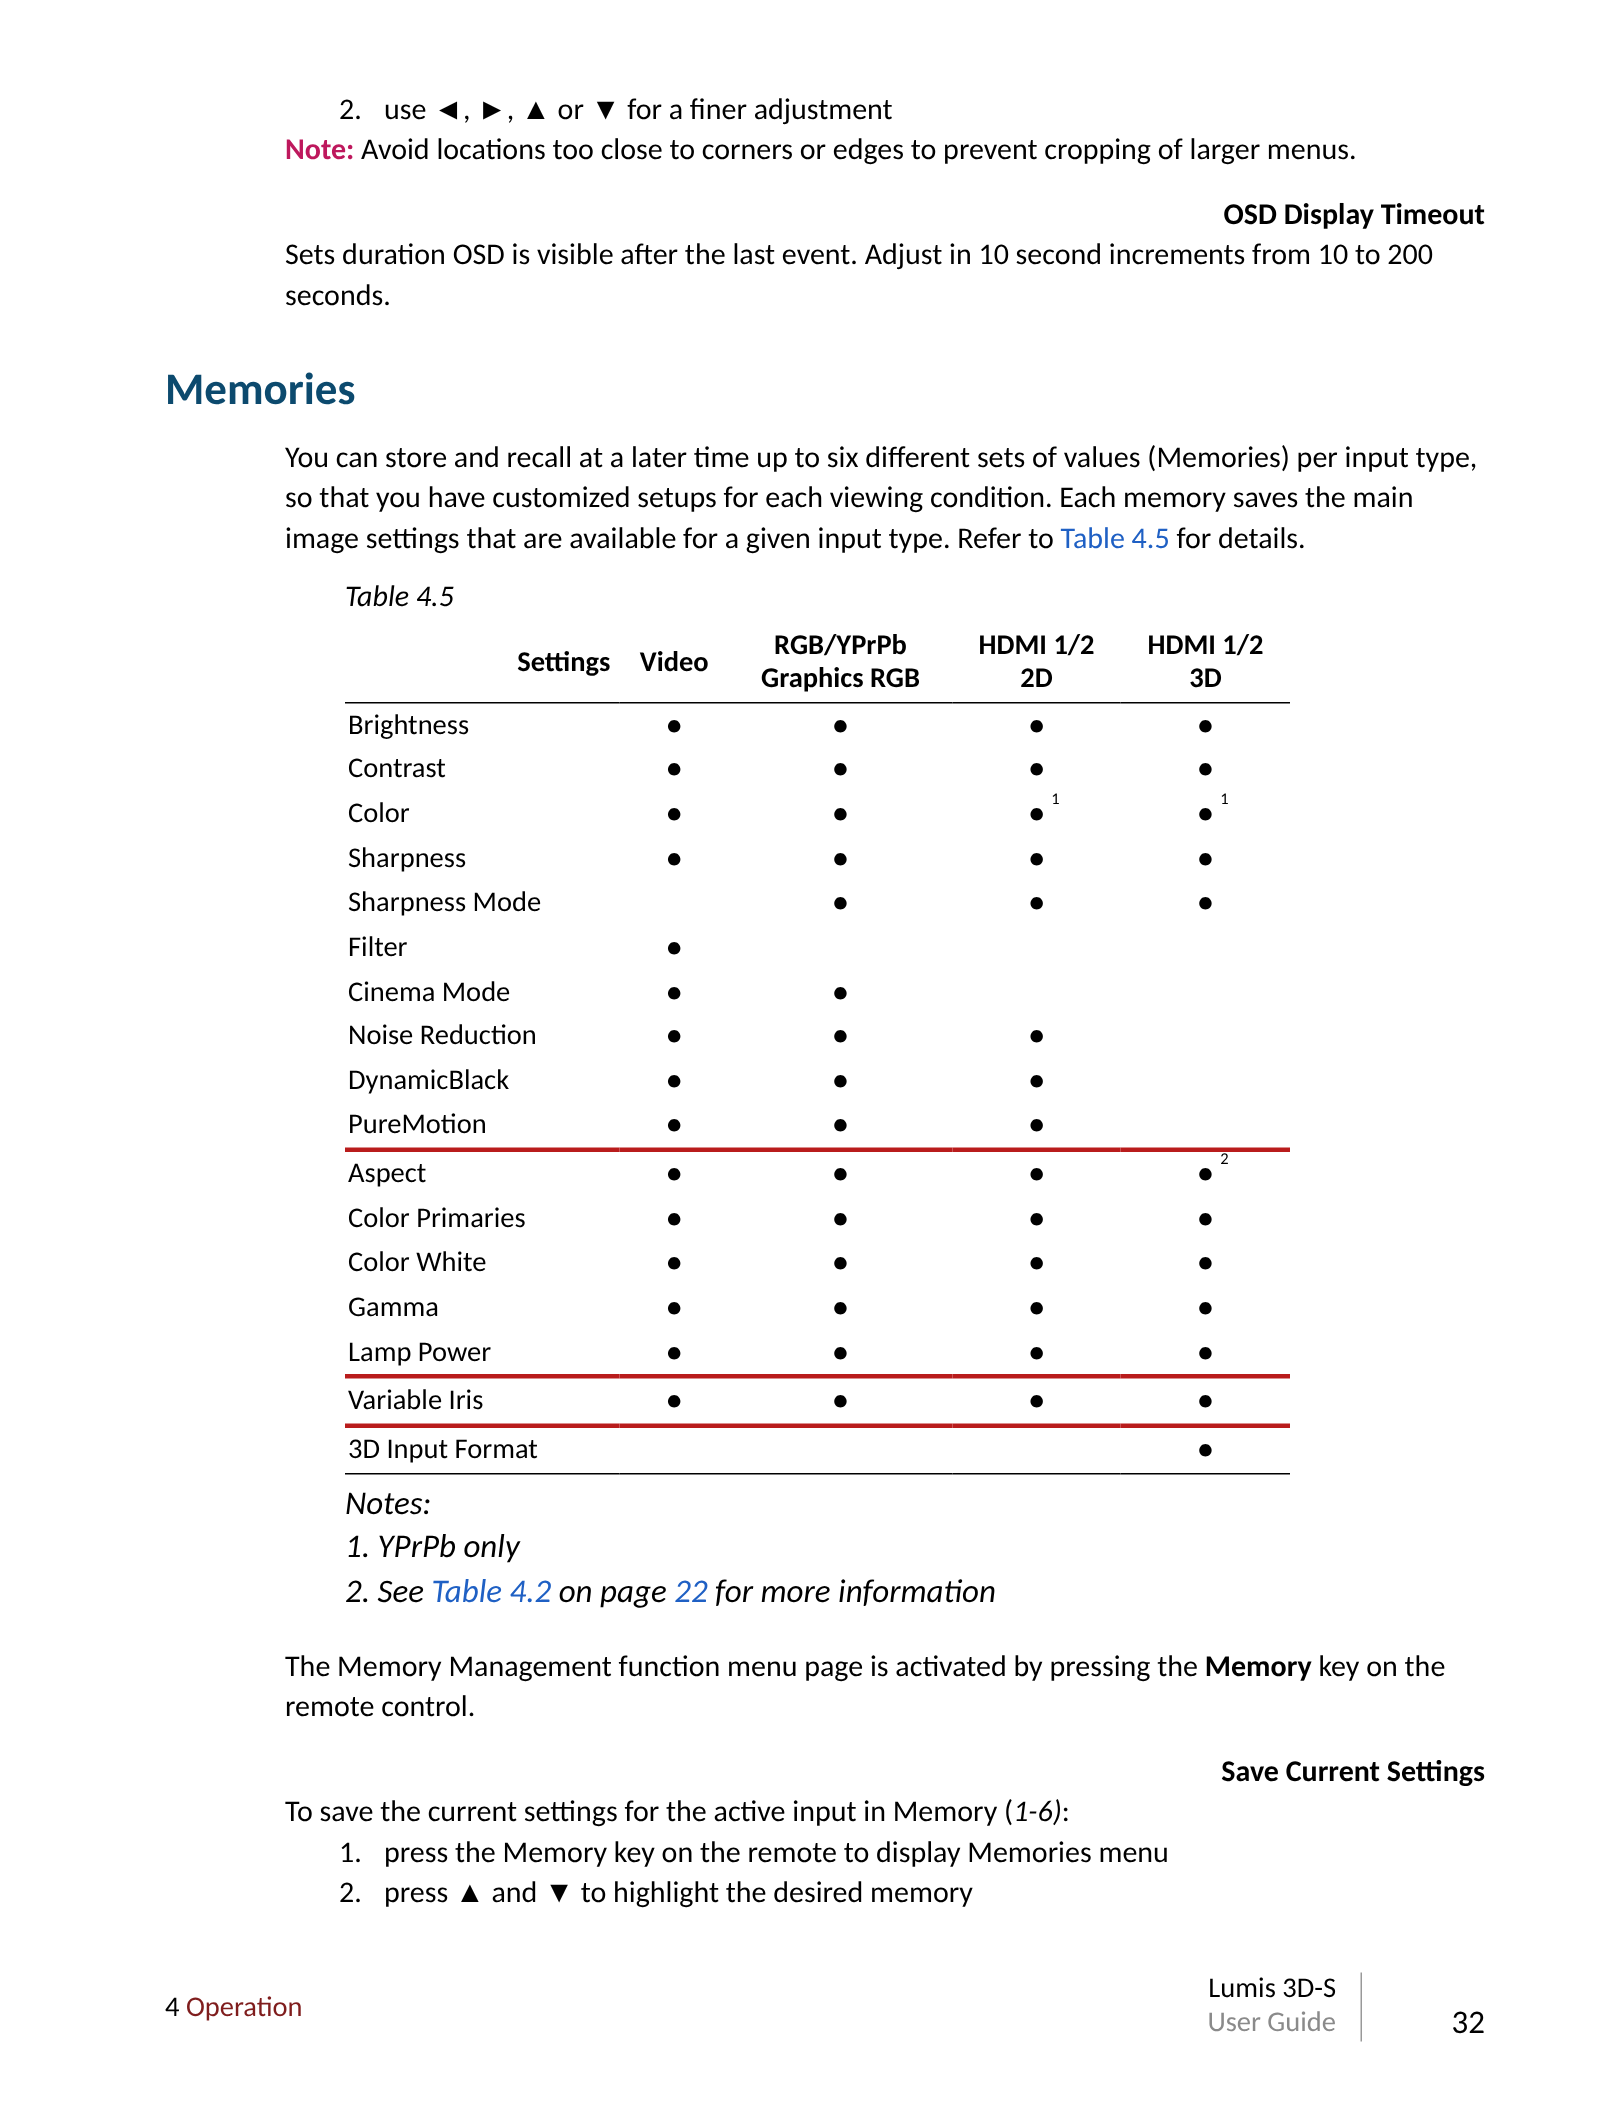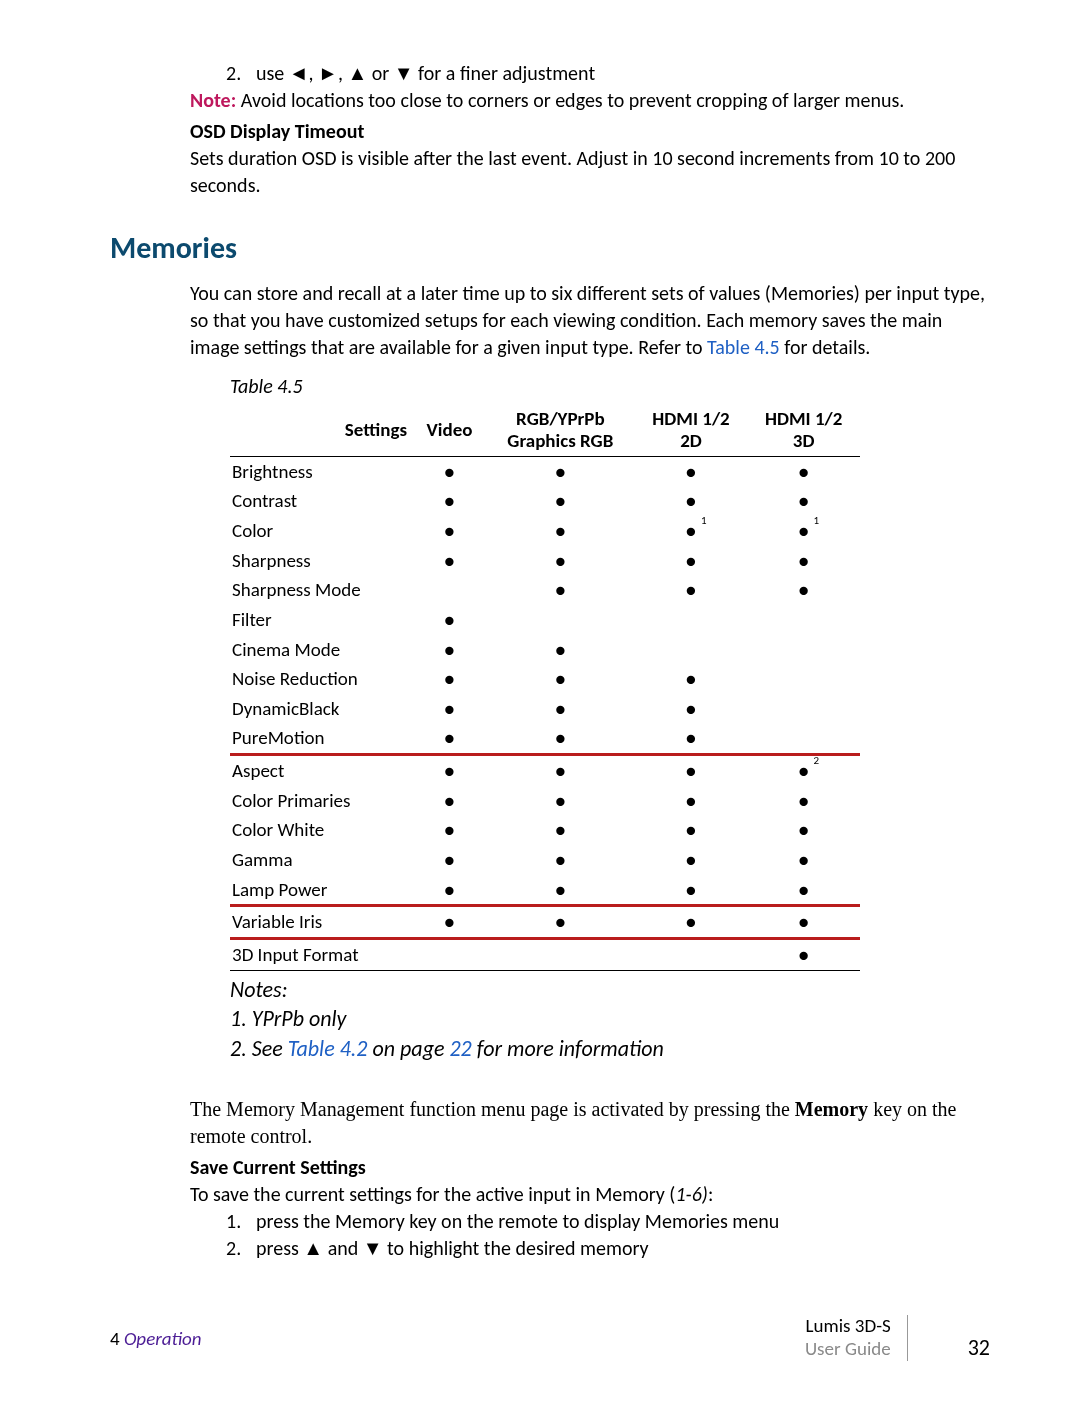--- a/index.html
+++ b/index.html
@@ -31,21 +31,22 @@
   }
   .ol-text {
     flex: 1 1 auto;
   }
   .note-lead {
     color: #be185d;
     font-weight: 700;
   }
   .subhead {
     font-weight: 700;
-    margin-top: 4px;
+    margin-top: 16px;
+    text-align: right;
   }
   h2.section {
     color: #0c4a6e;
     font-weight: 700;
     font-size: 30px;
     margin: 30px 0 14px 0;
   }
   .link {
     color: #1f60c4;
   }
@@ -101,36 +102,34 @@
     font-size: 18px;
     line-height: 1;
   }
   .dot .sup {
     position: absolute;
     top: -6px;
     right: -10px;
     font-size: 11px;
   }
   .post-para {
-    margin-top: 32px;
-    font-family: Liberation Serif, serif;
+    margin-top: 22px;
   }
   .footer {
     position: absolute;
     left: 110px;
     right: 90px;
     bottom: 42px;
     display: flex;
     justify-content: space-between;
     align-items: center;
     font-size: 19px;
   }
   .footer-left .chap {
-    color: #4c1d95;
-    font-style: italic;
+    color: #7f1d1d;
   }
   .footer-right {
     display: flex;
     align-items: flex-end;
     gap: 44px;
   }
   .footer-doc {
     text-align: right;
     line-height: 1.2;
     padding-right: 16px;

